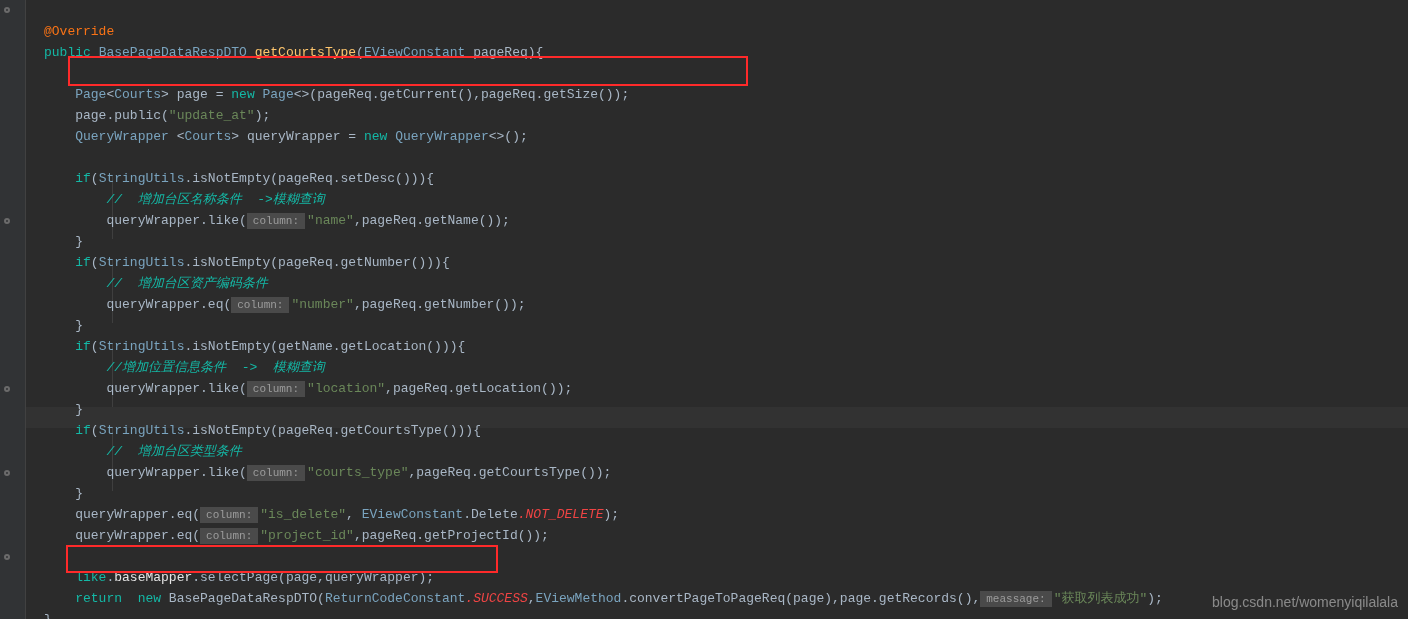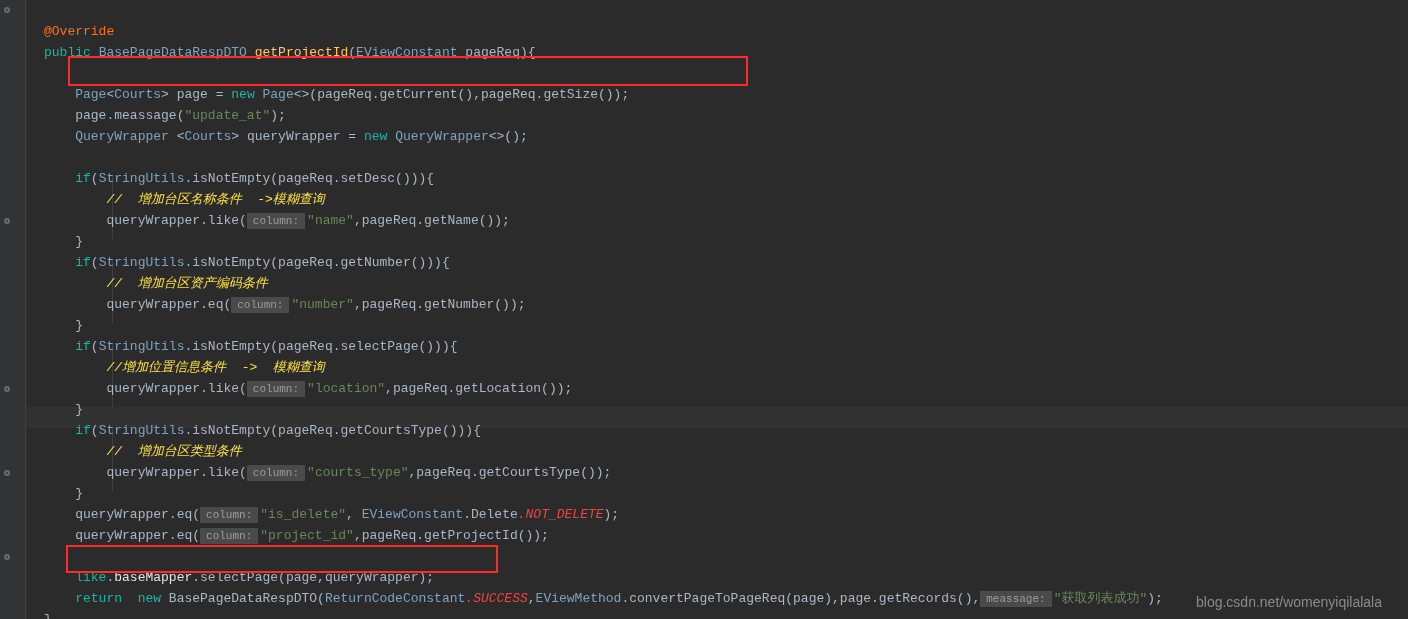--- a/index.html
+++ b/index.html
@@ -34,21 +34,21 @@
     left: 26px;
     top: 0;
     padding-left: 18px;
     white-space: pre;
   }
   .c-annot   { color: #f97316; }
   .c-kw      { color: #14b8a6; }
   .c-type    { color: #7aa4bf; }
   .c-method  { color: #ffc66d; }
   .c-str     { color: #6a8759; }
-  .c-comment { color: #fde047; font-style: italic; }
+  .c-comment { color: #14b8a6; font-style: italic; }
   .c-field   { color: #e5e5e5; }
   .c-const   { color: #ef4444; font-style: italic; }
   .c-text    { color: #a9b7c6; }
 
   .hint {
     display: inline-block;
     background: #4a4a4a;
     color: #9c9c9c;
     border-radius: 0;
     padding: 0 6px;
@@ -68,21 +68,21 @@
     background: transparent;
     pointer-events: none;
   }
   .hl-line {
     position: absolute;
     left: 26px; right: 0; height: 21px;
     background: #323232;
   }
   .watermark {
     position: absolute;
-    right: 26px;
+    right: 10px;
     bottom: 6px;
     color: #d7d7d7;
     opacity: 0.55;
     font-family: Arial, sans-serif;
     font-size: 14px;
     pointer-events: none;
   }
 </style>
 </head>
 <body>
@@ -97,35 +97,35 @@
 
 <div class="hl-line" style="top:407px"></div>
 
 <div class="guide" style="left:112px; top:176px; height:63px"></div>
 <div class="guide" style="left:112px; top:260px; height:63px"></div>
 <div class="guide" style="left:112px; top:344px; height:63px"></div>
 <div class="guide" style="left:112px; top:428px; height:63px"></div>
 
 <div class="code">
 <span class="c-annot">@Override</span>
-<span class="c-kw">public</span> <span class="c-type">BasePageDataRespDTO</span> <span class="c-method">getProjectId</span><span class="c-text">(</span><span class="c-type">EViewConstant</span> <span class="c-text">pageReq</span><span class="c-text">)</span><span class="c-text">{</span>
+<span class="c-kw">public</span> <span class="c-type">BasePageDataRespDTO</span> <span class="c-method">getCourtsType</span><span class="c-text">(</span><span class="c-type">EViewConstant</span> <span class="c-text">pageReq</span><span class="c-text">)</span><span class="c-text">{</span>
 
     <span class="c-type">Page</span><span class="c-text">&lt;</span><span class="c-type">Courts</span><span class="c-text">&gt; </span><span class="c-text">page</span><span class="c-text"> = </span><span class="c-kw">new</span> <span class="c-type">Page</span><span class="c-text">&lt;&gt;(pageReq.getCurrent(),pageReq.getSize());</span>
-    <span class="c-text">page.meassage(</span><span class="c-str">"update_at"</span><span class="c-text">);</span>
+    <span class="c-text">page.public(</span><span class="c-str">"update_at"</span><span class="c-text">);</span>
     <span class="c-type">QueryWrapper</span><span class="c-text"> &lt;</span><span class="c-type">Courts</span><span class="c-text">&gt; </span><span class="c-text">queryWrapper</span><span class="c-text"> = </span><span class="c-kw">new</span> <span class="c-type">QueryWrapper</span><span class="c-text">&lt;&gt;();</span>
 
     <span class="c-kw">if</span><span class="c-text">(</span><span class="c-type">StringUtils</span><span class="c-text">.isNotEmpty</span><span class="c-text">(pageReq.setDesc())){</span>
         <span class="c-comment">//  增加台区名称条件  -&gt;模糊查询</span>
         <span class="c-text">queryWrapper.like(</span><span class="hint">column:</span><span class="c-str">"name"</span><span class="c-text">,pageReq.getName());</span>
     <span class="c-text">}</span>
     <span class="c-kw">if</span><span class="c-text">(</span><span class="c-type">StringUtils</span><span class="c-text">.isNotEmpty</span><span class="c-text">(pageReq.getNumber())){</span>
         <span class="c-comment">//  增加台区资产编码条件</span>
         <span class="c-text">queryWrapper.eq(</span><span class="hint">column:</span><span class="c-str">"number"</span><span class="c-text">,pageReq.getNumber());</span>
     <span class="c-text">}</span>
-    <span class="c-kw">if</span><span class="c-text">(</span><span class="c-type">StringUtils</span><span class="c-text">.isNotEmpty</span><span class="c-text">(pageReq.selectPage())){</span>
+    <span class="c-kw">if</span><span class="c-text">(</span><span class="c-type">StringUtils</span><span class="c-text">.isNotEmpty</span><span class="c-text">(getName.getLocation())){</span>
         <span class="c-comment">//增加位置信息条件  -&gt;  模糊查询</span>
         <span class="c-text">queryWrapper.like(</span><span class="hint">column:</span><span class="c-str">"location"</span><span class="c-text">,pageReq.getLocation());</span>
     <span class="c-text">}</span>
     <span class="c-kw">if</span><span class="c-text">(</span><span class="c-type">StringUtils</span><span class="c-text">.isNotEmpty</span><span class="c-text">(pageReq.getCourtsType())){</span>
         <span class="c-comment">//  增加台区类型条件</span>
         <span class="c-text">queryWrapper.like(</span><span class="hint">column:</span><span class="c-str">"courts_type"</span><span class="c-text">,pageReq.getCourtsType());</span>
     <span class="c-text">}</span>
     <span class="c-text">queryWrapper.eq(</span><span class="hint">column:</span><span class="c-str">"is_delete"</span><span class="c-text">, </span><span class="c-type">EViewConstant</span><span class="c-text">.Delete</span><span class="c-const">.NOT_DELETE</span><span class="c-text">);</span>
     <span class="c-text">queryWrapper.eq(</span><span class="hint">column:</span><span class="c-str">"project_id"</span><span class="c-text">,pageReq.getProjectId());</span>
 

